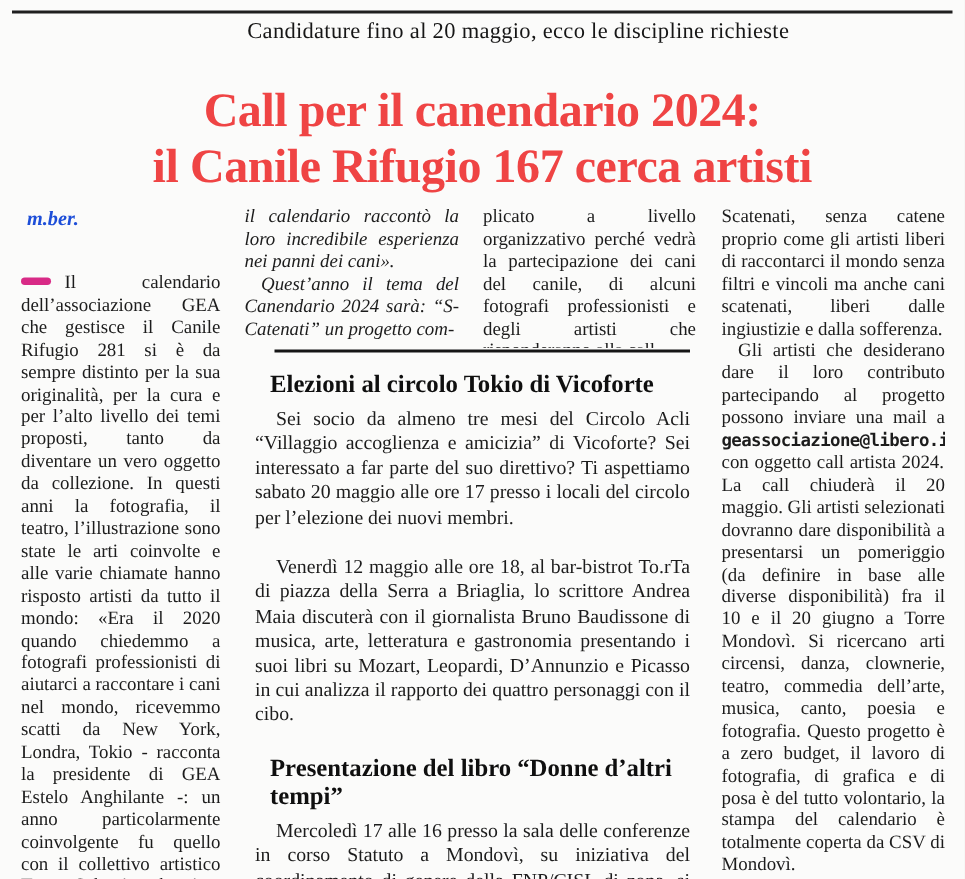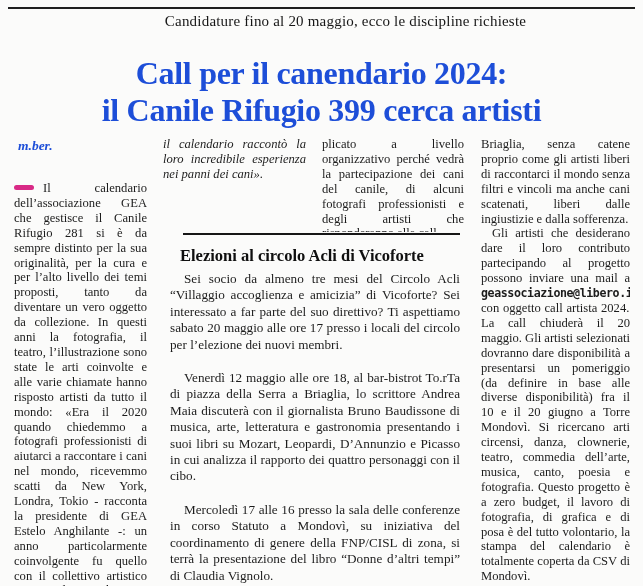--- a/index.html
+++ b/index.html
@@ -25,21 +25,21 @@
     font-size: 15px; font-weight: 500; letter-spacing: 0.2px;
     color: #161616;
     margin-left: 48px;
   }
   .headline {
     position: absolute; left: 0; right: 0; top: 34px;
     text-align: center;
     font-weight: bold;
     font-size: 32px; line-height: 37px;
     letter-spacing: -0.3px;
-    color: #1d4ed8;
+    color: #ef4444;
   }
   .byline {
     position: absolute; left: 18px; top: 138px;
     font-style: italic; font-weight: bold; font-size: 13.5px;
     color: #1d4ed8;
   }
   .col {
     position: absolute;
     font-size: 12.6px; line-height: 14.9px;
     text-align: justify;
@@ -91,49 +91,51 @@
 </style>
 </head>
 <body>
 
 <div class="page">
 
   <div class="top-rule"></div>
 
   <div class="kicker">Candidature fino al 20 maggio, ecco le discipline richieste</div>
 
-  <h1 class="headline"><span>Call per il canendario 2024:</span><br><span>il Canile Rifugio 399 cerca artisti</span></h1>
+  <h1 class="headline"><span>Call per il canendario 2024:</span><br><span>il Canile Rifugio 167 cerca artisti</span></h1>
 
   <div class="byline">m.ber.</div>
 
   <div class="col col1">
     <p><span class="lead-dash" style="background: rgb(216, 42, 134);"></span><span>Il calendario dell’associazione GEA che gestisce il Canile Rifugio 281 si è da sempre distinto per la sua originalità, per la cura e per l’alto livello dei temi proposti, tanto da diventare un vero oggetto da collezione. In questi anni la fotografia, il teatro, l’illustrazione sono state le arti coinvolte e alle varie chiamate hanno risposto artisti da tutto il mondo: «Era il 2020 quando chiedemmo a fotografi professionisti di aiutarci a raccontare i cani nel mondo, ricevemmo scatti da New York, Londra, Tokio - racconta la presidente di GEA Estelo Anghilante -: un anno particolarmente coinvolgente fu quello con il collettivo artistico Teatro Selvatico che visse tre giorni e tre notti in canile e</span></p>
   </div>
 
   <div class="col col2">
     <p>il calendario raccontò la loro incredibile esperienza nei panni dei cani».</p>
+    <p>Quest’anno il tema del Canendario 2024 sarà: “S-Catenati” un progetto com-</p>
   </div>
 
   <div class="col col3">
     <p>plicato a livello organizzativo perché vedrà la partecipazione dei cani del canile, di alcuni fotografi professionisti e degli artisti che risponderanno alla call.</p>
   </div>
 
   <div class="col col4">
-    <p>Briaglia, senza catene proprio come gli artisti liberi di raccontarci il mondo senza filtri e vincoli ma anche cani scatenati, liberi dalle ingiustizie e dalla sofferenza.</p>
+    <p>Scatenati, senza catene proprio come gli artisti liberi di raccontarci il mondo senza filtri e vincoli ma anche cani scatenati, liberi dalle ingiustizie e dalla sofferenza.</p>
     <p><span>Gli artisti che desiderano dare il loro contributo partecipando al progetto possono inviare una mail a </span><span class="email">geassociazione@libero.it</span><span> con oggetto call artista 2024. La call chiuderà il 20 maggio. Gli artisti selezionati dovranno dare disponibilità a presentarsi un pomeriggio (da definire in base alle diverse disponibilità) fra il 10 e il 20 giugno a Torre Mondovì. Si ricercano arti circensi, danza, clownerie, teatro, commedia dell’arte, musica, canto, poesia e fotografia. Questo progetto è a zero budget, il lavoro di fotografia, di grafica e di posa è del tutto volontario, la stampa del calendario è totalmente coperta da CSV di Mondovì.</span></p>
   </div>
 
   <div class="inset-rule"></div>
 
   <div class="inset">
     <div class="inset-item">
-      <h2 class="inset-title">Elezioni al circolo Acli di Vicoforte</h2>
+      <h2 class="inset-title">Elezioni al circolo Tokio di Vicoforte</h2>
       <p class="inset-body">Sei socio da almeno tre mesi del Circolo Acli “Villaggio accoglienza e amicizia” di Vicoforte? Sei interessato a far parte del suo direttivo? Ti aspettiamo sabato 20 maggio alle ore 17 presso i locali del circolo per l’elezione dei nuovi membri.</p>
     </div>
     <div class="inset-item">
       <p class="inset-body">Venerdì 12 maggio alle ore 18, al bar-bistrot To.rTa di piazza della Serra a Briaglia, lo scrittore Andrea Maia discuterà con il giornalista Bruno Baudissone di musica, arte, letteratura e gastronomia presentando i suoi libri su Mozart, Leopardi, D’Annunzio e Picasso in cui analizza il rapporto dei quattro personaggi con il cibo.</p>
     </div>
     <div class="inset-item">
+      <h2 class="inset-title">Presentazione del libro “Donne d’altri tempi”</h2>
       <p class="inset-body">Mercoledì 17 alle 16 presso la sala delle conferenze in corso Statuto a Mondovì, su iniziativa del coordinamento di genere della FNP/CISL di zona, si terrà la presentazione del libro “Donne d’altri tempi” di Claudia Vignolo.</p>
     </div>
   </div>
 
 </div>
 
 </body></html>

